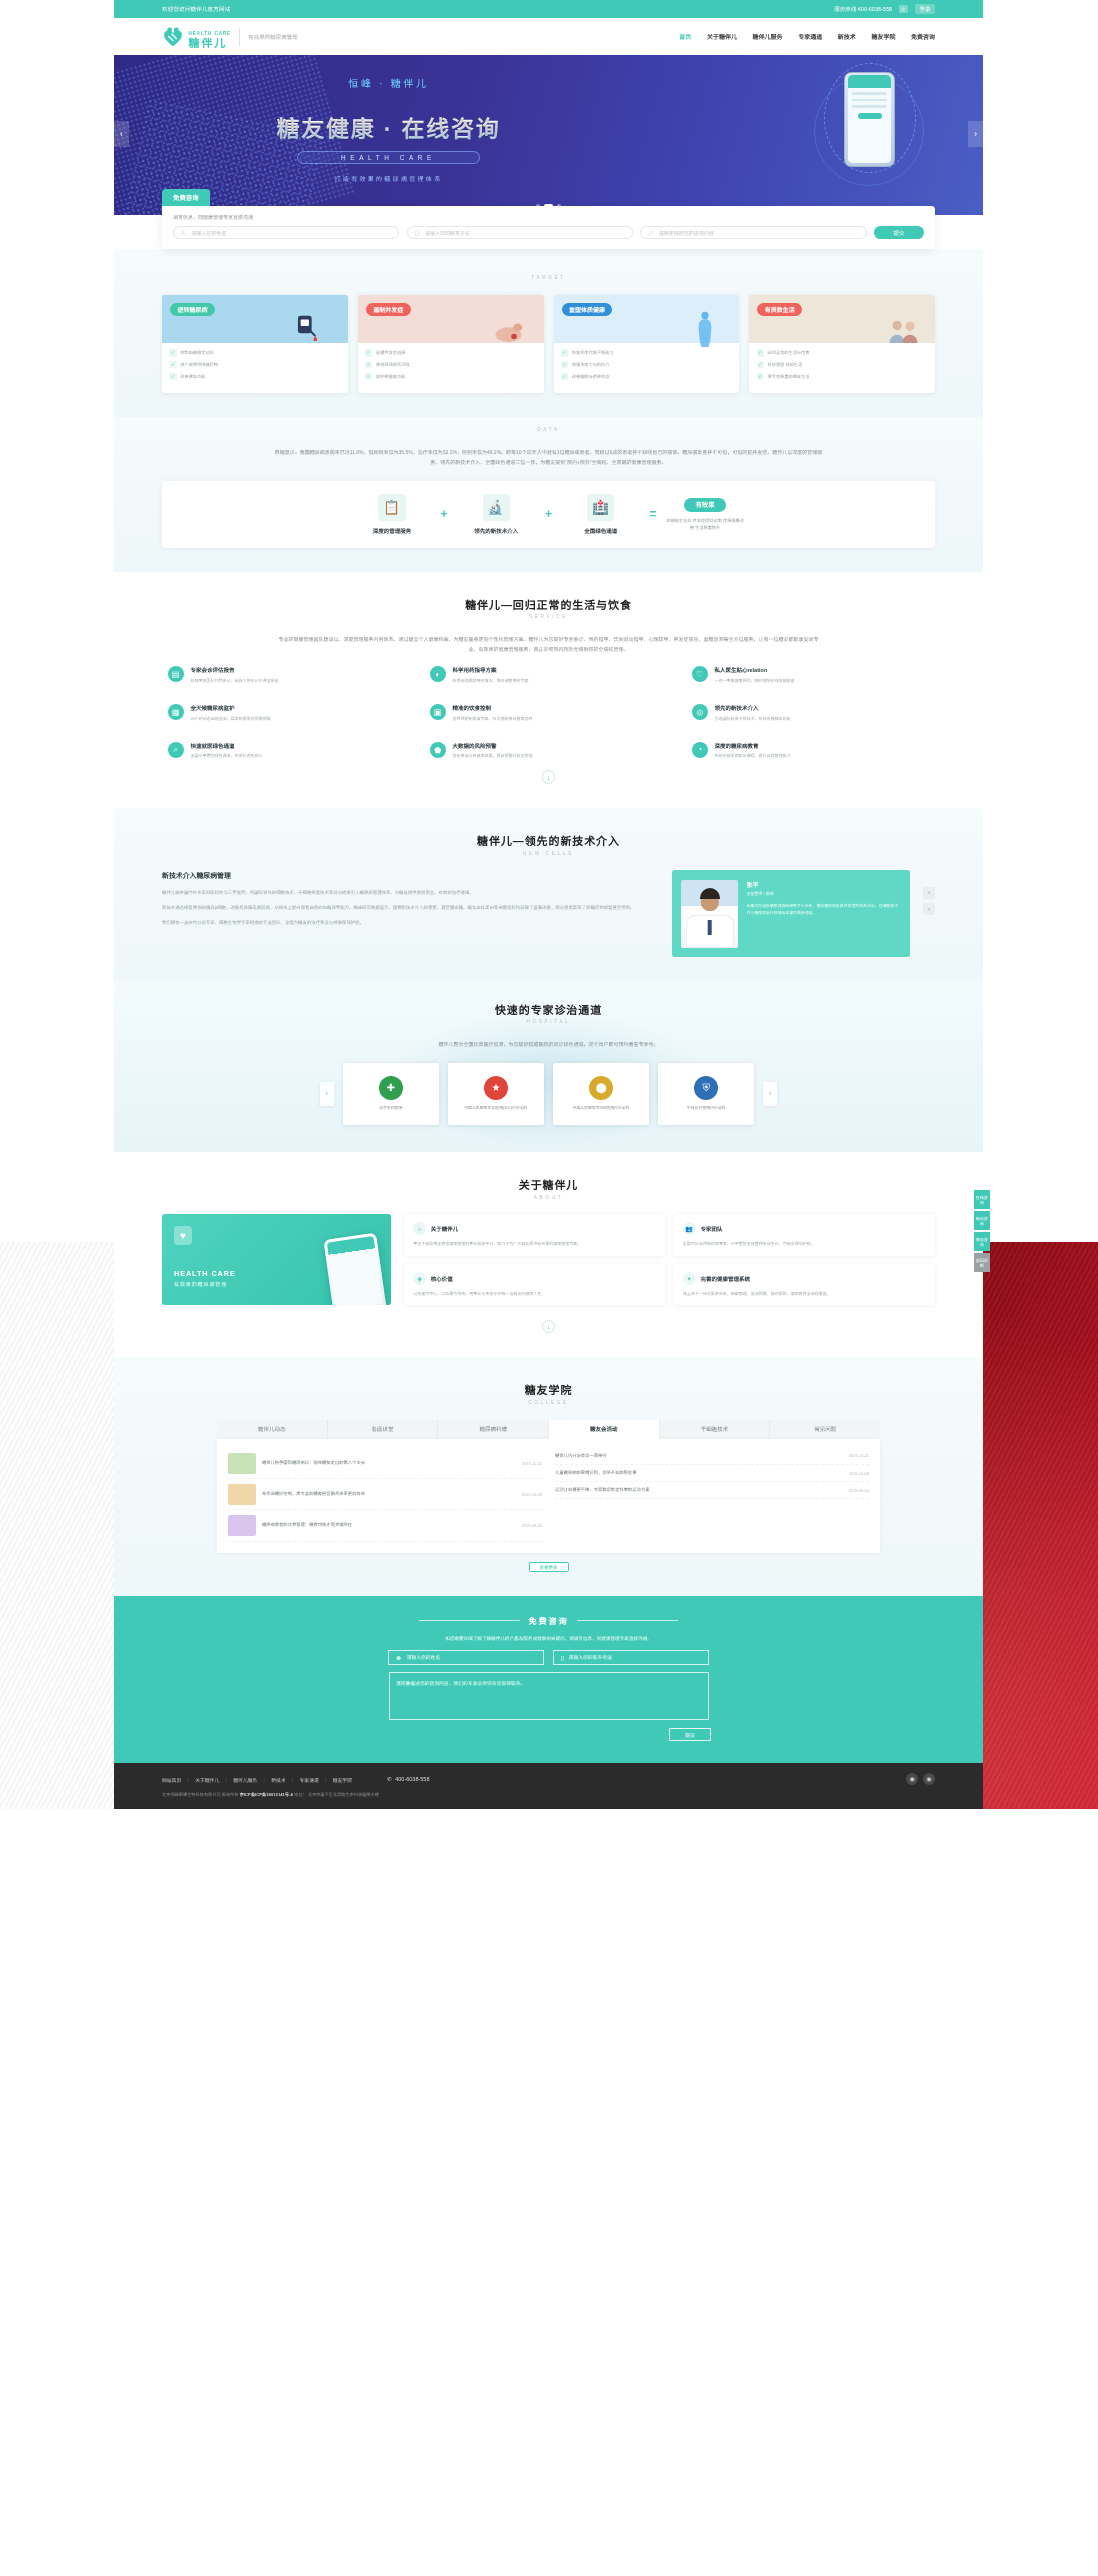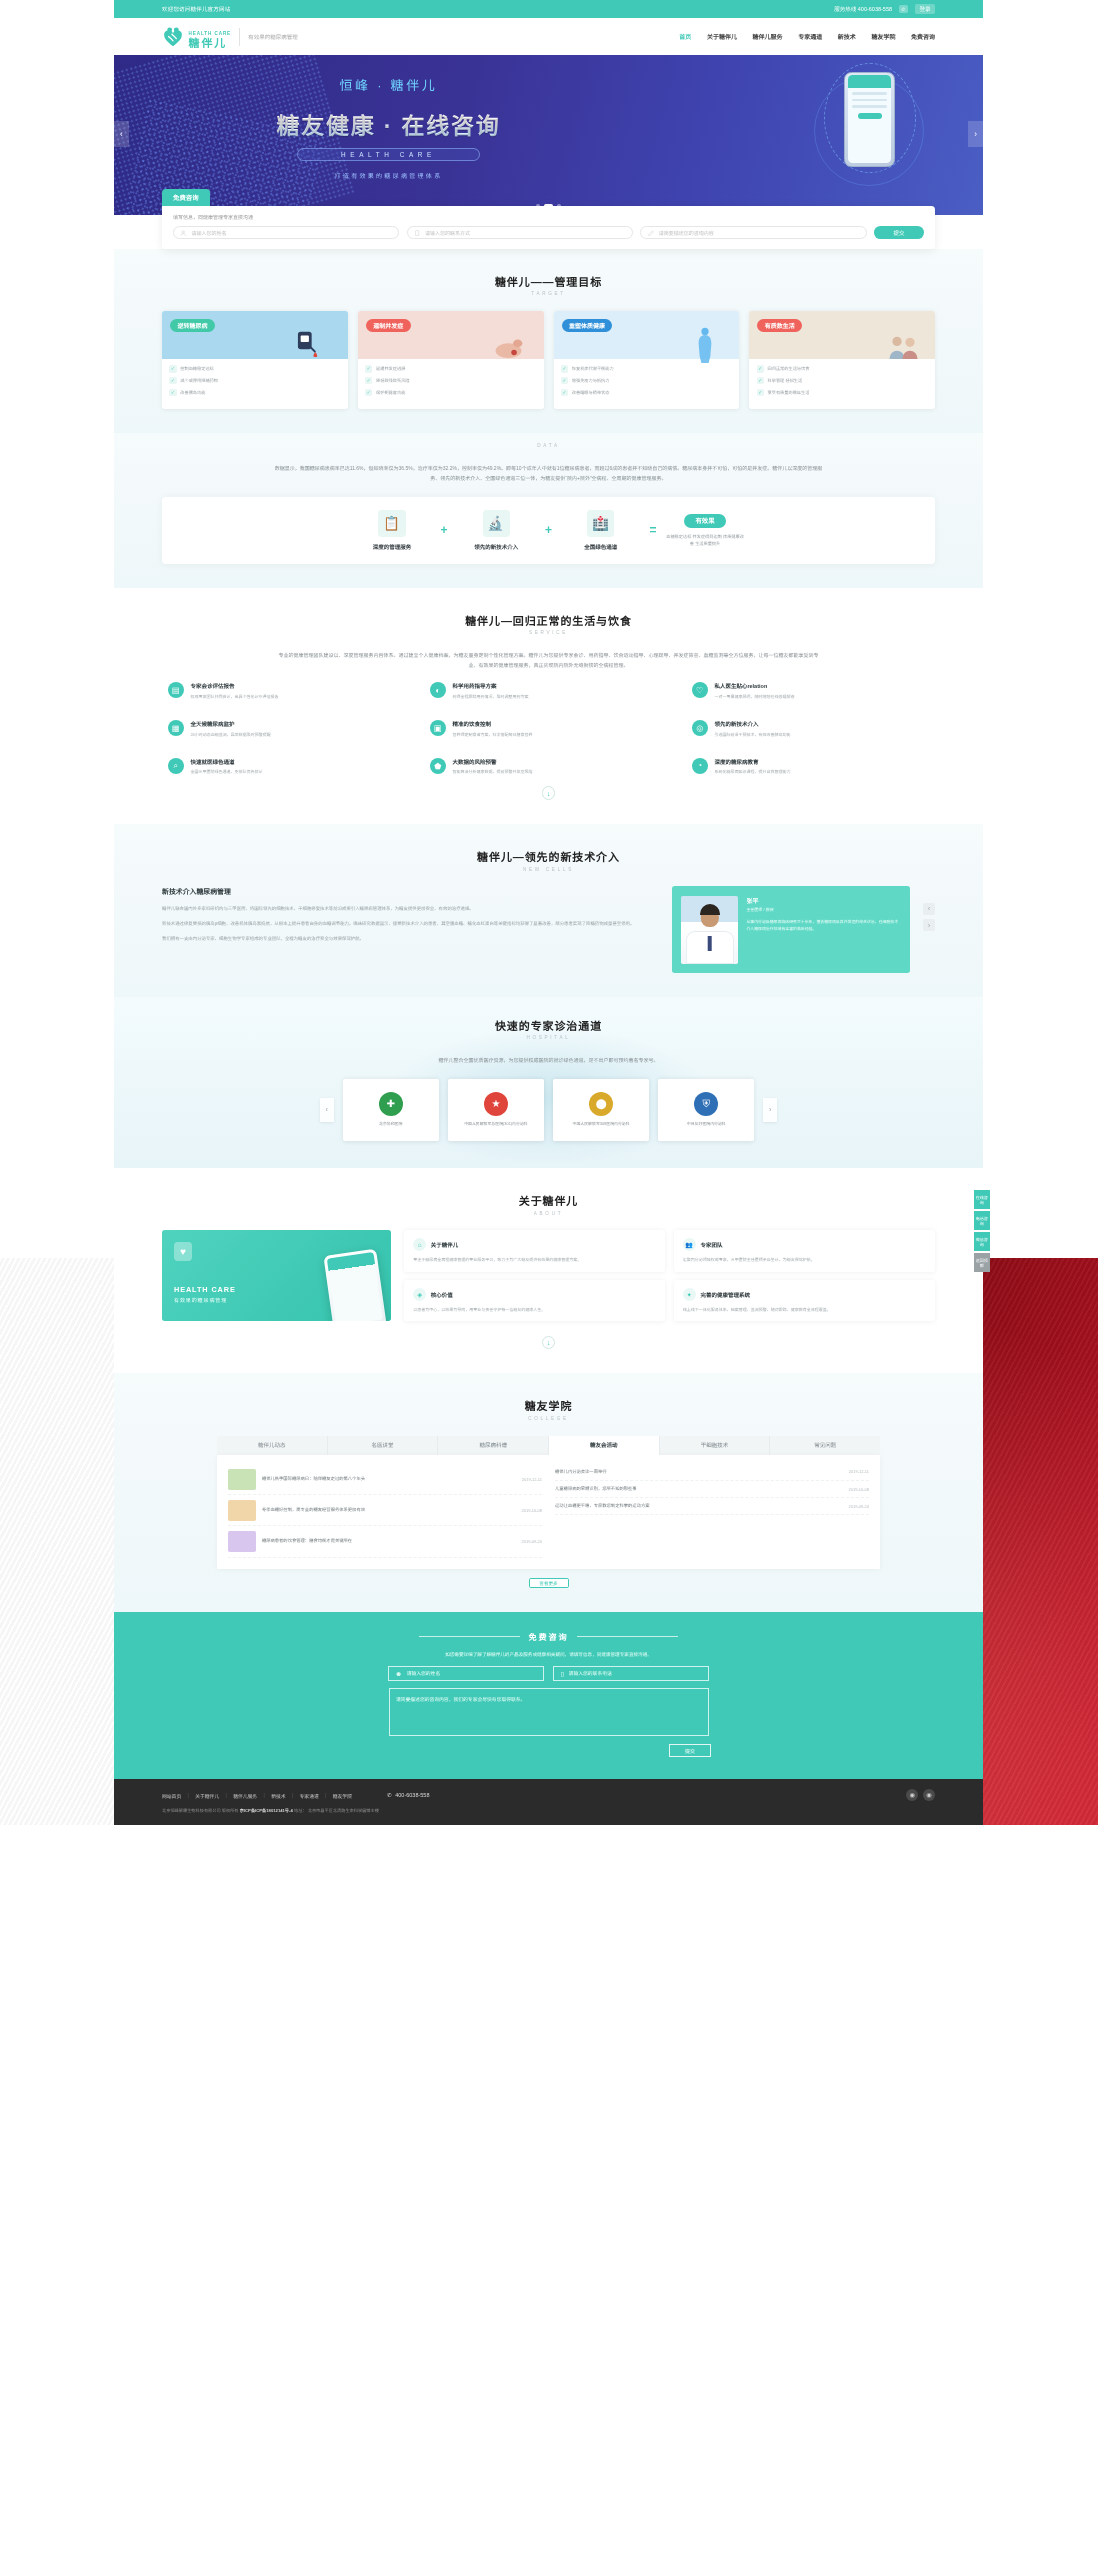--- a/index.html
+++ b/index.html
@@ -50,21 +50,21 @@
   
   .hero{ position:relative; height:160px; overflow:hidden;
     background:linear-gradient(105deg,#2e2a86 0%,#3a3396 40%,#3f44b0 68%,#4a5ec4 100%); }
   .hero .dots{ position:absolute; left:-18.3px; top:-9.2px; width:238px; height:183px;
     background-image:radial-gradient(circle, rgba(120,160,255,.55) 0.9px, transparent 1.1px);
     background-size:4.6px 4.6px; transform:rotate(-16deg); opacity:.65; }
   .hero .dots2{ position:absolute; left:18.3px; bottom:-37px; width:183px; height:137px;
     background-image:radial-gradient(circle, rgba(110,150,255,.4) 0.9px, transparent 1.1px);
     background-size:5.5px 5.5px; transform:rotate(12deg); }
   .hero-copy{ position:absolute; left:137px; top:20px; text-align:center; width:275px; }
-  .hero-pre{ color:#6fd4ff; font-size:13px; letter-spacing:2.7px; margin-bottom:13px; }
+  .hero-pre{ color:#6fd4ff; font-size:10px; letter-spacing:2.7px; margin-bottom:20px; }
   .hero-h1{ font-size:23px; font-weight:bold; letter-spacing:1.8px;
      background:linear-gradient(180deg,#ffffff 40%,#bfe4ff 100%);
      -webkit-background-clip:text; background-clip:text; color:transparent;
      text-shadow:0 0.9px 0 rgba(0,0,0,.18); }
   .hero-badge{ margin:6.4px auto 0; width:183px; height:13.7px; border-radius:8.2px;
      border:0.9px solid rgba(150,190,255,.55); background:rgba(70,80,180,.35);
      color:#cfe6ff; font-size:6.4px; letter-spacing:4.6px; display:flex;
      align-items:center; justify-content:center; }
   .hero-sub{ margin-top:9.2px; color:#9ec3ff; font-size:6px; letter-spacing:2.3px; }
   .hero-phone{ position:absolute; right:55px; top:7.3px; width:110px; height:146px; }
@@ -383,21 +383,20 @@
           </span>
           <input placeholder="请简要描述您的咨询内容" style="">
         </label>
         <button class="submit-sm">提交</button>
       </div>
     </div>
   </div>
 
   <div class="sec sec-bg-light">
     <div class="sec-head">
-      <div class="sec-title">糖伴儿——管理目标</div>
       <div class="sec-sub">TARGET</div>
     </div>
     <div class="cards4">
 
       <div class="card4">
         <div class="c4-img" style="background:#a9d8ef">
           <span class="c4-tag" style="background:#42c9a8">逆转糖尿病</span>
           <svg width="24" height="27.5" viewBox="0 0 26 30" style="position:absolute;right:27.5px;bottom:1.8px">
             <rect x="2" y="2" width="15" height="19" rx="3" fill="#2e3d5c"></rect>
               <rect x="5" y="6" width="9" height="7" rx="1" fill="#fff"></rect>

